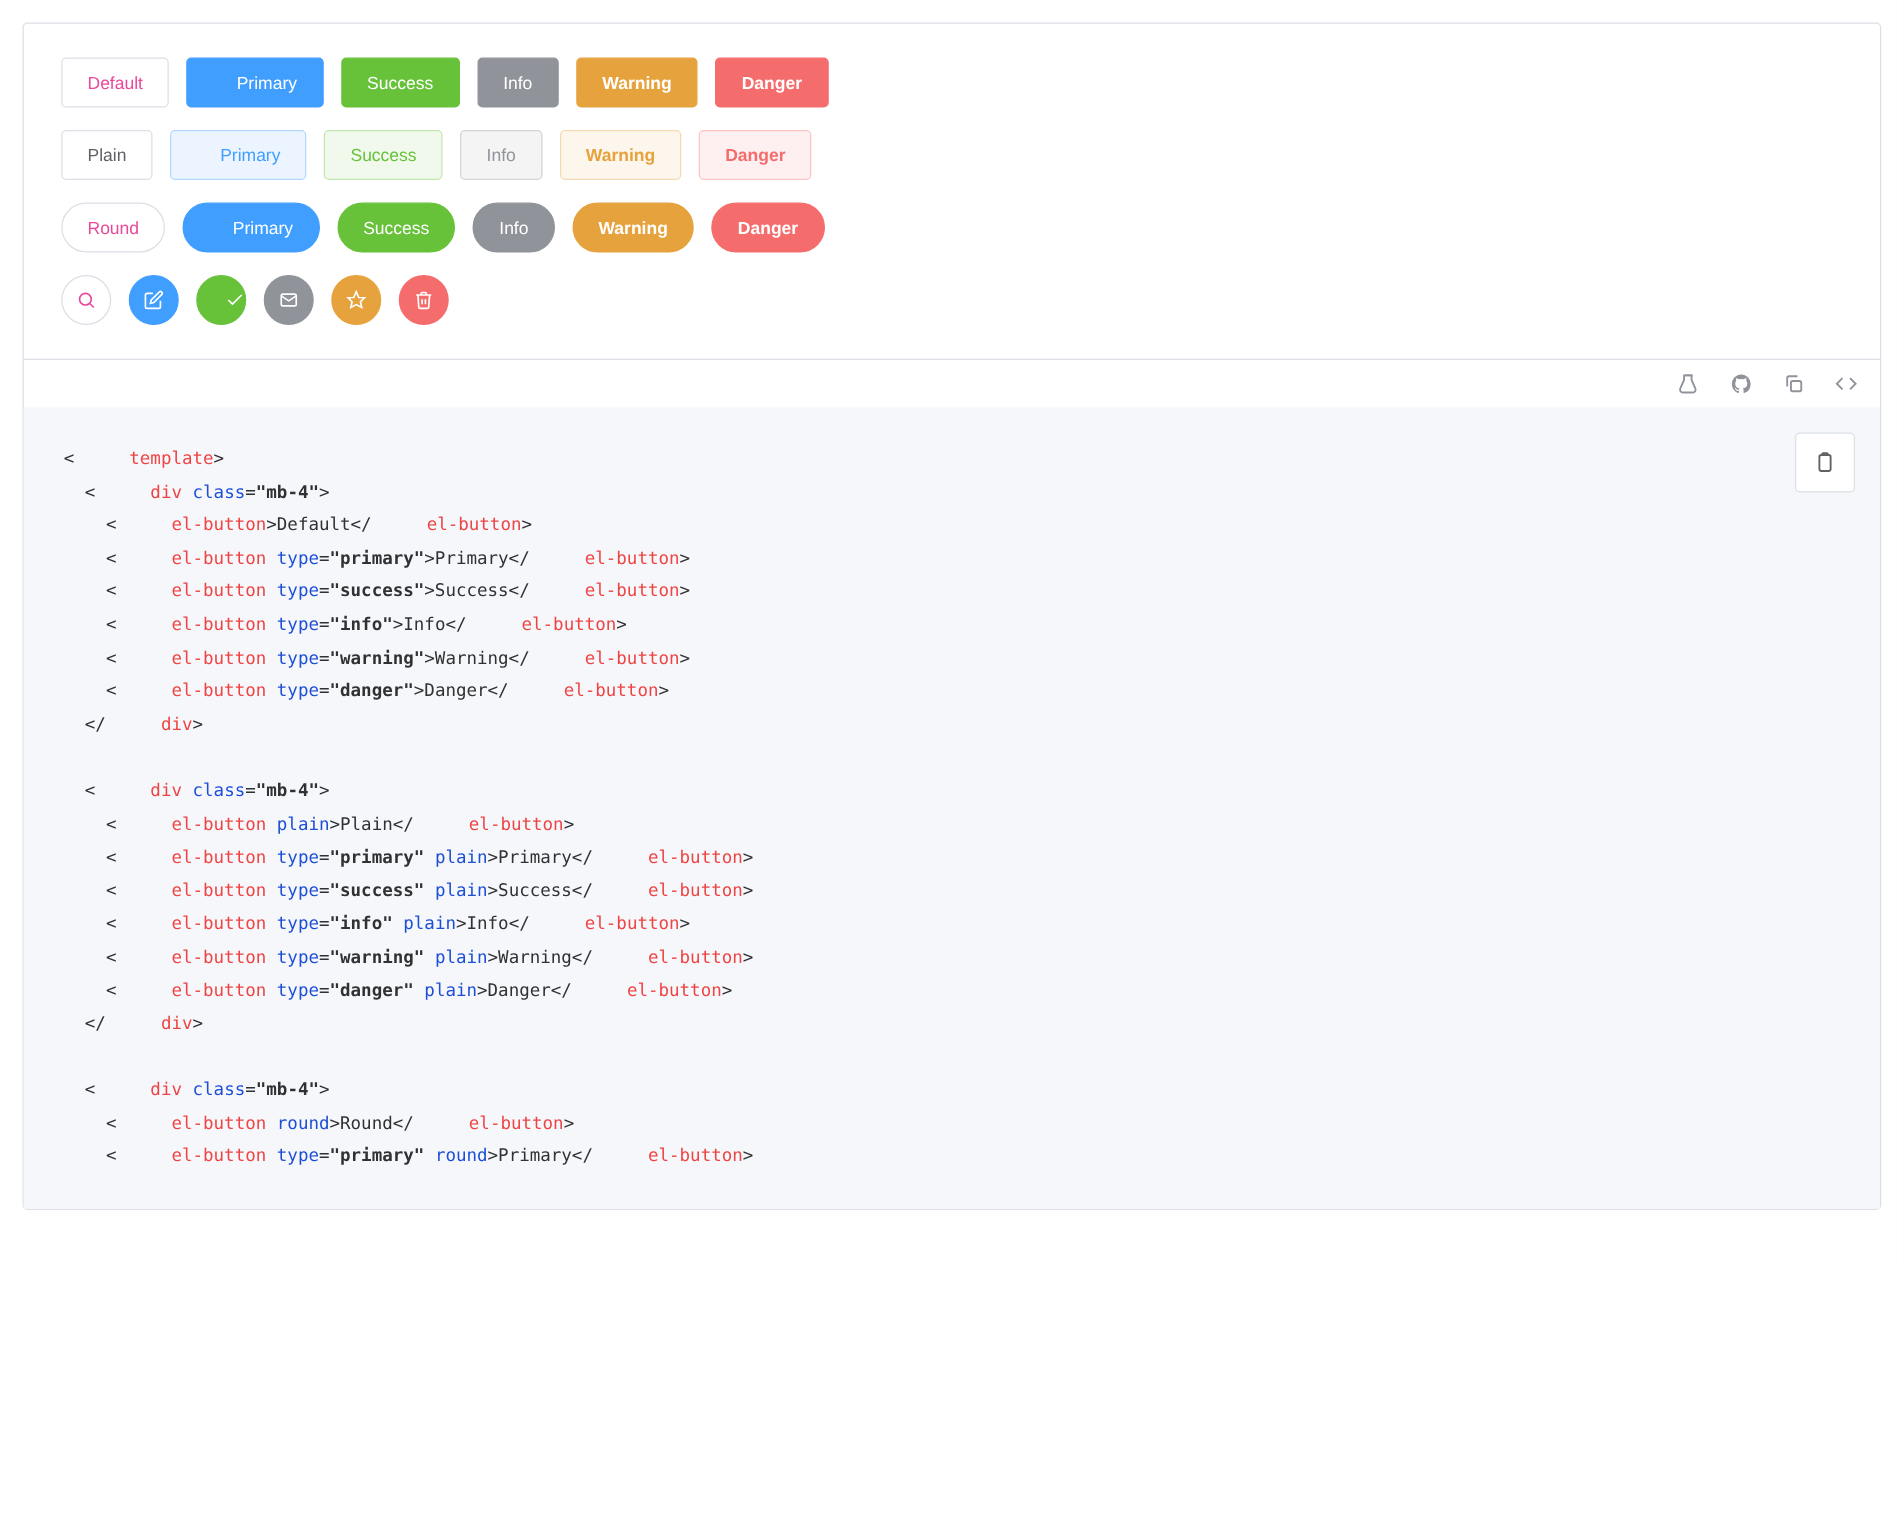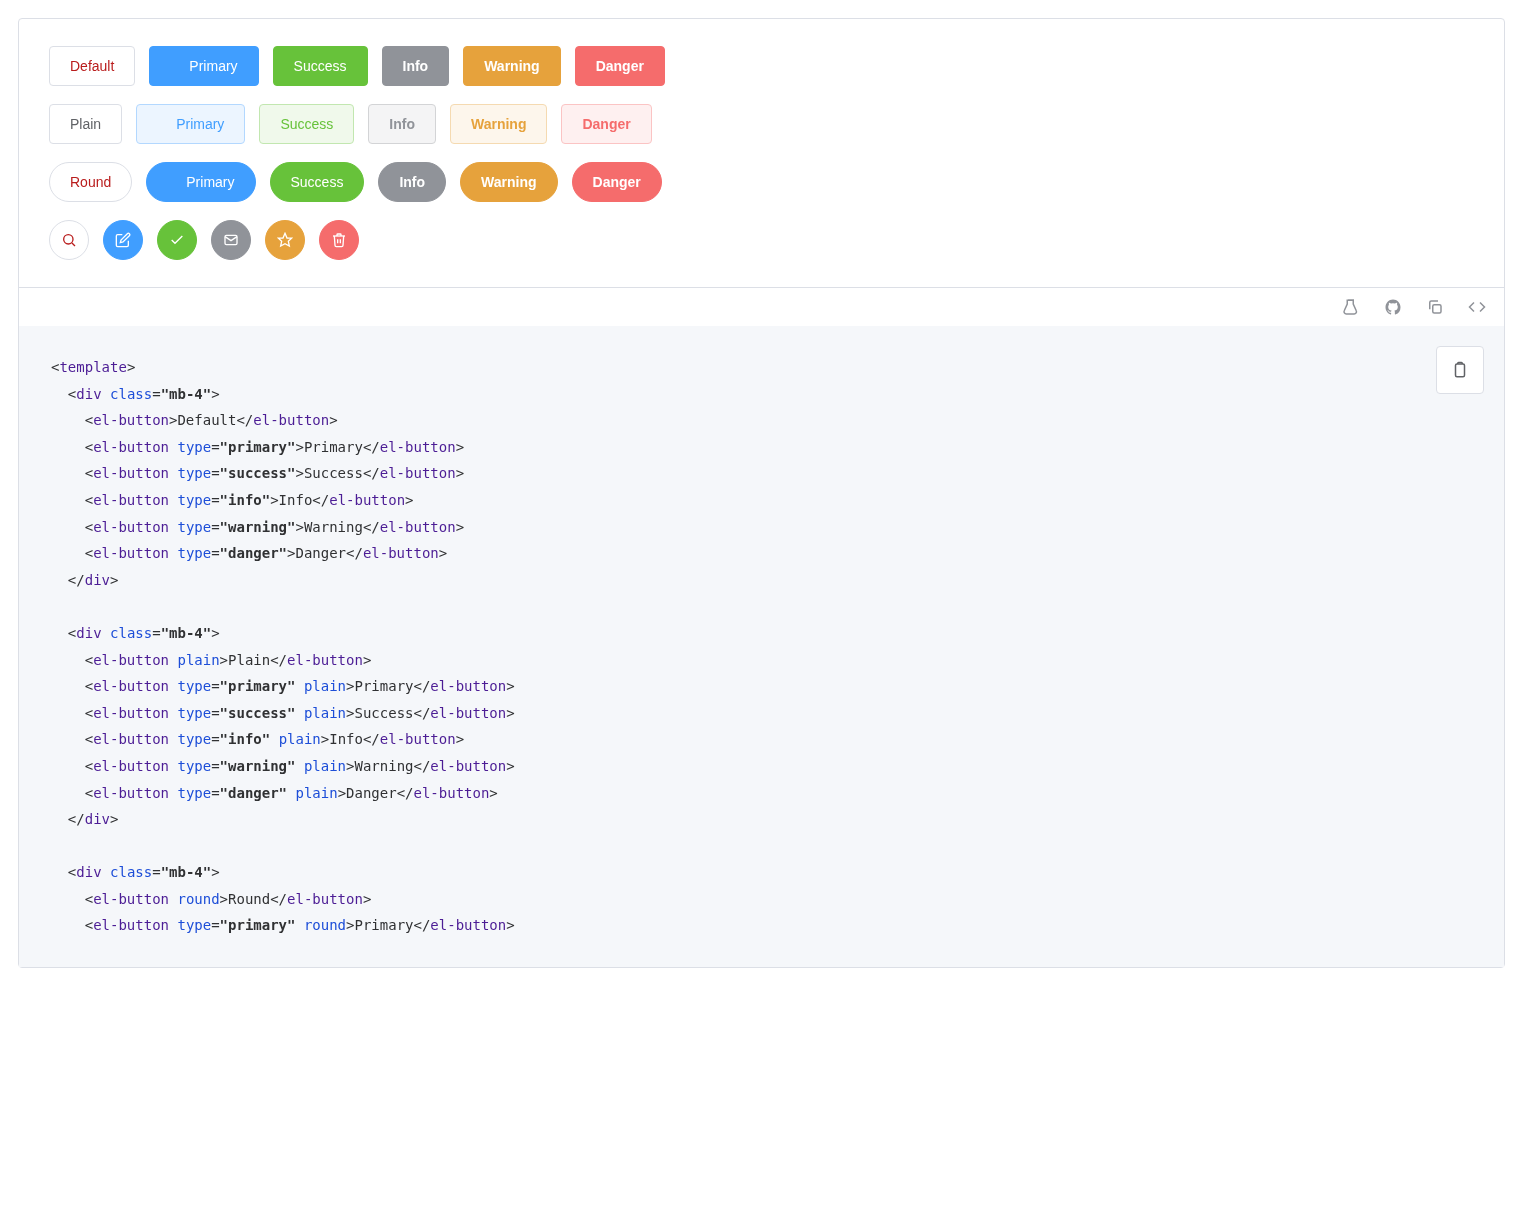--- a/index.html
+++ b/index.html
@@ -2,44 +2,44 @@
 <html><head>
 <meta charset="utf-8">
 <style>
 * { box-sizing: border-box; margin: 0; padding: 0; }
 body { font-family: -apple-system, BlinkMacSystemFont, "Segoe UI", Roboto, "Helvetica Neue", Arial, sans-serif; background: #fff; padding: 18px; color: #303133; font-size: 14px; }
 .demo-card { border: 1px solid #dcdfe6; border-radius: 4px; background: #fff; }
 .demo-preview { padding: 27px 30px; }
 .row { margin-bottom: 18px; display: flex; flex-wrap: wrap; gap: 14px; }
 .row:last-child { margin-bottom: 0; }
 .btn { display: inline-flex; align-items: center; justify-content: center; height: 40px; padding: 0 20px; font-size: 14px; font-weight: 500; border-radius: 4px; border: 1px solid #dcdfe6; background: #fff; color: #606266; cursor: pointer; white-space: nowrap; line-height: 1; }
-.btn.default { background:#fff; color:#b91c1c; border-color:#dcdfe6; }
+.btn.default { background:#fff; color:#ec4899; border-color:#dcdfe6; }
 .btn.primary { background:#409eff; color:#fff; border-color:#409eff;padding-left:39px; }
-.btn.success { background:#67c23a; color:#fff; border-color:#67c23a; }
-.btn.info    { background:#909399; color:#fff; border-color:#909399;font-weight:bold; }
+.btn.success { background:#67c23a; color:#fff; border-color:#67c23a;justify-content:flex-end; }
+.btn.info    { background:#909399; color:#fff; border-color:#909399; }
 .btn.warning { background:#e6a23c; color:#fff; border-color:#e6a23c;font-weight:bold; }
 .btn.danger  { background:#f56c6c; color:#fff; border-color:#f56c6c;font-weight:bold; }
 .btn.plain.default { background:#fff; color:#606266; border-color:#dcdfe6; }
 .btn.plain.primary { background:#ecf5ff; color:#409eff; border-color:#b3d8ff; }
 .btn.plain.success { background:#f0f9eb; color:#67c23a; border-color:#c2e7b0; }
 .btn.plain.info    { background:#f4f4f5; color:#909399; border-color:#d3d4d6; }
 .btn.plain.warning { background:#fdf6ec; color:#e6a23c; border-color:#f5dab1; }
 .btn.plain.danger  { background:#fef0f0; color:#f56c6c; border-color:#fbc4c4; }
 .btn.round { border-radius: 20px; }
 .btn.circle { width: 40px; height: 40px; padding: 0; border-radius: 50%; }
 .btn.circle svg { width: 16px; height: 16px; }
 .toolbar { border-top: 1px solid #dcdfe6; padding: 10px 18px; display: flex; justify-content: flex-end; gap: 24px; align-items: center; }
 .toolbar-icon { width: 18px; height: 18px; color: #909399; cursor: pointer; display: inline-flex; align-items: center; justify-content: center; }
 .toolbar-icon svg { width: 18px; height: 18px; }
 .code-block { background: #f5f7fa; padding: 28px 32px; position: relative; font-family: ui-monospace, SFMono-Regular, "SF Mono", Menlo, Consolas, "Liberation Mono", monospace; font-size: 14px; line-height: 1.9; color: #303133; overflow: auto; }
 .code-block pre { white-space: pre; }
 .copy-btn { position: absolute; top: 20px; right: 20px; width: 48px; height: 48px; border: 1px solid #dcdfe6; border-radius: 4px; background: #fff; display: flex; align-items: center; justify-content: center; cursor: pointer; color: #606266; }
 .copy-btn svg { width: 18px; height: 18px; }
 .punct { color: #303133; }
-.tag { color: #4c1d95; }
+.tag { color: #ef4444; margin-left: 44px; }
 .attr { color: #1d4ed8; }
 .str { color: #303133; font-weight: 600; }
 </style>
 </head>
 <body>
 
 <div class="demo-card">
 
   <div class="demo-preview">
 

